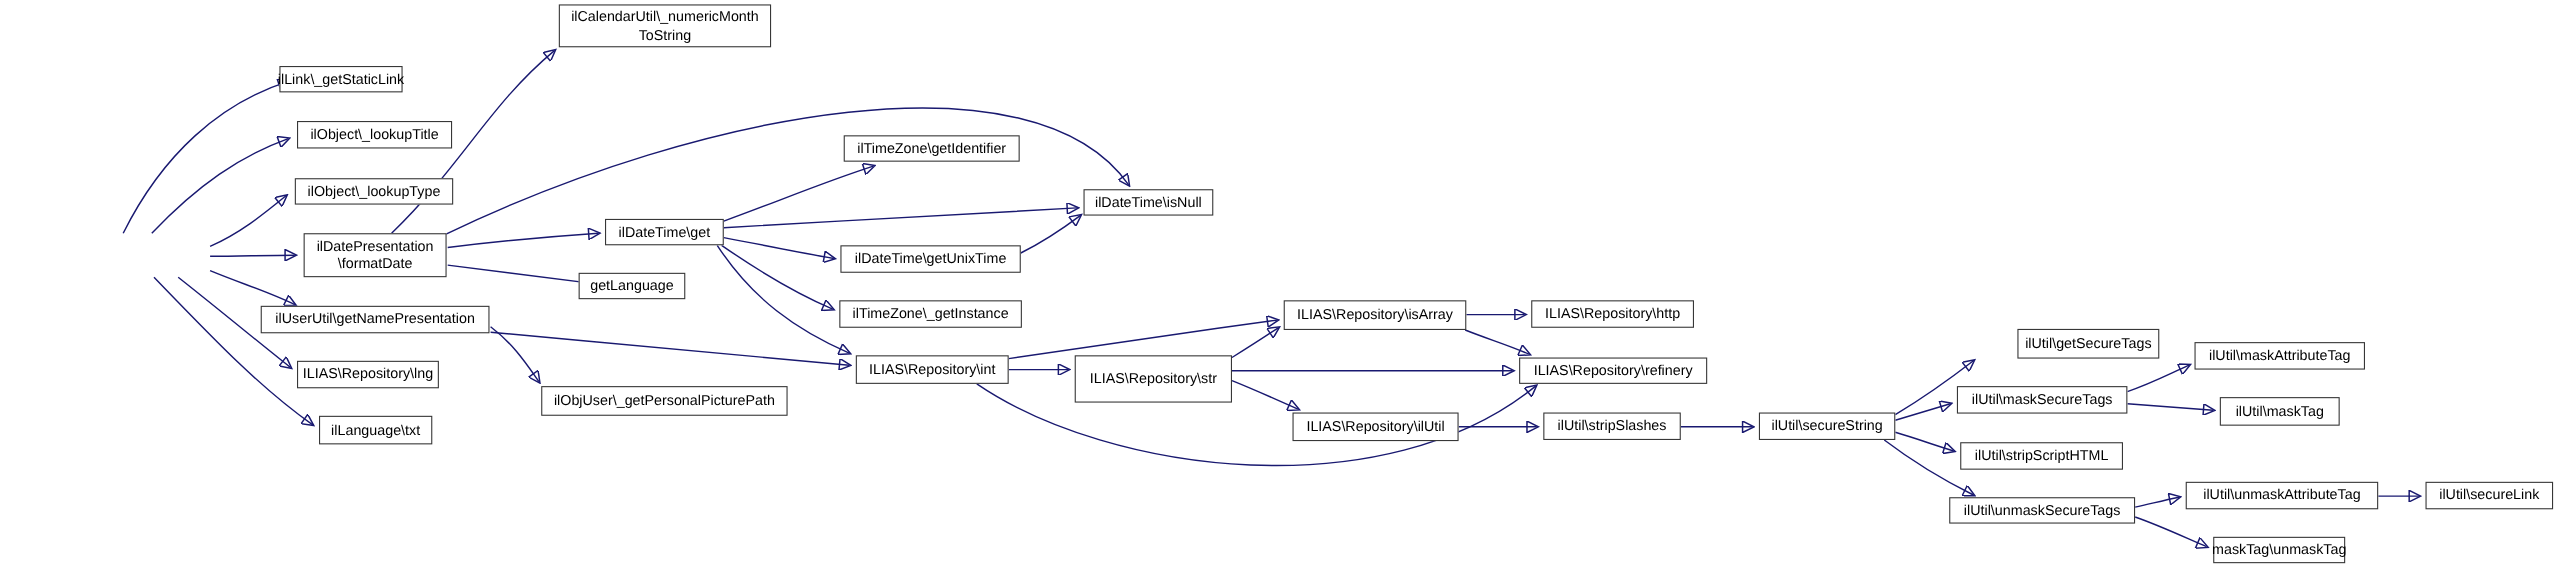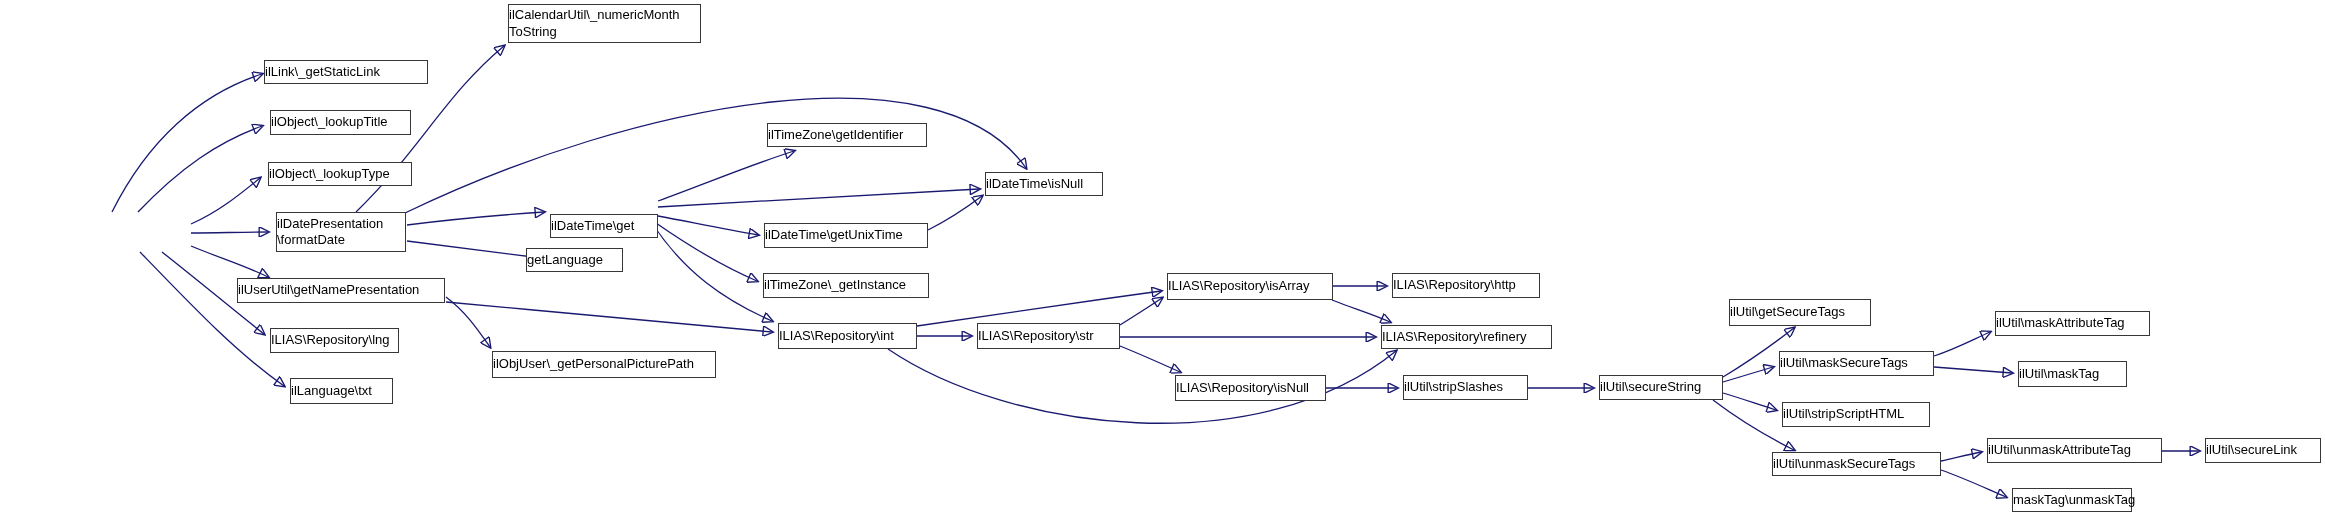--- a/index.html
+++ b/index.html
@@ -4,21 +4,21 @@
 <style>
   html,body{margin:0;padding:0;background:#fff;}
   .graph{
     position:relative;width:2325px;height:521px;background:var(--bg,#ffffff);
     font-family:"Liberation Sans",sans-serif;overflow:hidden;
   }
   .edges{position:absolute;left:0;top:0;}
   .edges path{fill:none;stroke:var(--edge,#191970);stroke-width:1.3px;}
   .node{
     position:absolute;box-sizing:border-box;
-    display:flex;flex-direction:column;align-items:flex-start;justify-content:center;
+    display:flex;flex-direction:column;align-items:center;justify-content:center;
     background:var(--node-fill,#ffffff);border:1px solid var(--node-border,#373737);
     color:var(--text,#000000);font-size:13px;line-height:16.5px;
     text-align:center;white-space:nowrap;cursor:pointer;
   }
   .node.root{background:var(--root-fill,#bfbfbf);border-width:2px;}
   .node span{display:block;}
 </style>
 </head>
 <body>
 
@@ -67,21 +67,21 @@
     <path d="M1934,367 C1960,369 1986,371 2012,373" marker-end="url(#arrow)"></path>
     <path d="M1941,461 C1955,458 1966,455 1981,452" marker-end="url(#arrow)"></path>
     <path d="M1941,470 C1964,478 1985,488 2006,497" marker-end="url(#arrow)"></path>
     <path d="M2162,451 C2175,451 2186,451 2199,451" marker-end="url(#arrow)"></path>
   </svg>
 
   <div class="node" style="left:508px;top:4px;width:193px;height:39px">
     <span>ilCalendarUtil\_numericMonth</span>
     <span>ToString</span>
   </div>
-  <div class="node" style="left:264px;top:60px;width:164px;height:24px">
+  <div class="node" style="left:254px;top:60px;width:112px;height:24px">
     <span>ilLink\_getStaticLink</span>
   </div>
   <div class="node" style="left:270px;top:110px;width:141px;height:25px">
     <span>ilObject\_lookupTitle</span>
   </div>
   <div class="node" style="left:268px;top:162px;width:144px;height:24px">
     <span>ilObject\_lookupType</span>
   </div>
   <div class="node" style="left:276px;top:212px;width:130px;height:40px">
     <span>ilDatePresentation</span>
@@ -89,66 +89,66 @@
   </div>
   <div class="node" style="left:237px;top:278px;width:208px;height:25px">
     <span>ilUserUtil\getNamePresentation</span>
   </div>
   <div class="node" style="left:270px;top:328px;width:129px;height:25px">
     <span>ILIAS\Repository\lng</span>
   </div>
   <div class="node" style="left:290px;top:378px;width:103px;height:26px">
     <span>ilLanguage\txt</span>
   </div>
-  <div class="node" style="left:550px;top:214px;width:108px;height:24px">
+  <div class="node" style="left:550px;top:199px;width:108px;height:24px">
     <span>ilDateTime\get</span>
   </div>
   <div class="node" style="left:526px;top:248px;width:97px;height:24px">
     <span>getLanguage</span>
   </div>
   <div class="node" style="left:767px;top:123px;width:160px;height:24px">
     <span>ilTimeZone\getIdentifier</span>
   </div>
   <div class="node" style="left:985px;top:172px;width:118px;height:24px">
     <span>ilDateTime\isNull</span>
   </div>
   <div class="node" style="left:764px;top:223px;width:164px;height:25px">
     <span>ilDateTime\getUnixTime</span>
   </div>
   <div class="node" style="left:763px;top:273px;width:166px;height:25px">
     <span>ilTimeZone\_getInstance</span>
   </div>
   <div class="node" style="left:778px;top:323px;width:139px;height:26px">
     <span>ILIAS\Repository\int</span>
   </div>
-  <div class="node" style="left:977px;top:323px;width:143px;height:26px">
+  <div class="node" style="left:977px;top:323px;width:143px;height:43px">
     <span>ILIAS\Repository\str</span>
   </div>
   <div class="node" style="left:492px;top:351px;width:224px;height:27px">
     <span>ilObjUser\_getPersonalPicturePath</span>
   </div>
   <div class="node" style="left:1167px;top:273px;width:166px;height:27px">
     <span>ILIAS\Repository\isArray</span>
   </div>
   <div class="node" style="left:1392px;top:273px;width:148px;height:25px">
     <span>ILIAS\Repository\http</span>
   </div>
   <div class="node" style="left:1381px;top:325px;width:171px;height:24px">
     <span>ILIAS\Repository\refinery</span>
   </div>
   <div class="node" style="left:1175px;top:375px;width:151px;height:26px">
-    <span>ILIAS\Repository\isNull</span>
+    <span>ILIAS\Repository\ilUtil</span>
   </div>
   <div class="node" style="left:1403px;top:375px;width:125px;height:25px">
     <span>ilUtil\stripSlashes</span>
   </div>
   <div class="node" style="left:1599px;top:375px;width:124px;height:25px">
     <span>ilUtil\secureString</span>
   </div>
-  <div class="node" style="left:1729px;top:299px;width:142px;height:27px">
+  <div class="node" style="left:1834px;top:299px;width:129px;height:27px">
     <span>ilUtil\getSecureTags</span>
   </div>
   <div class="node" style="left:1779px;top:351px;width:155px;height:25px">
     <span>ilUtil\maskSecureTags</span>
   </div>
   <div class="node" style="left:1995px;top:311px;width:155px;height:25px">
     <span>ilUtil\maskAttributeTag</span>
   </div>
   <div class="node" style="left:2018px;top:361px;width:109px;height:26px">
     <span>ilUtil\maskTag</span>

